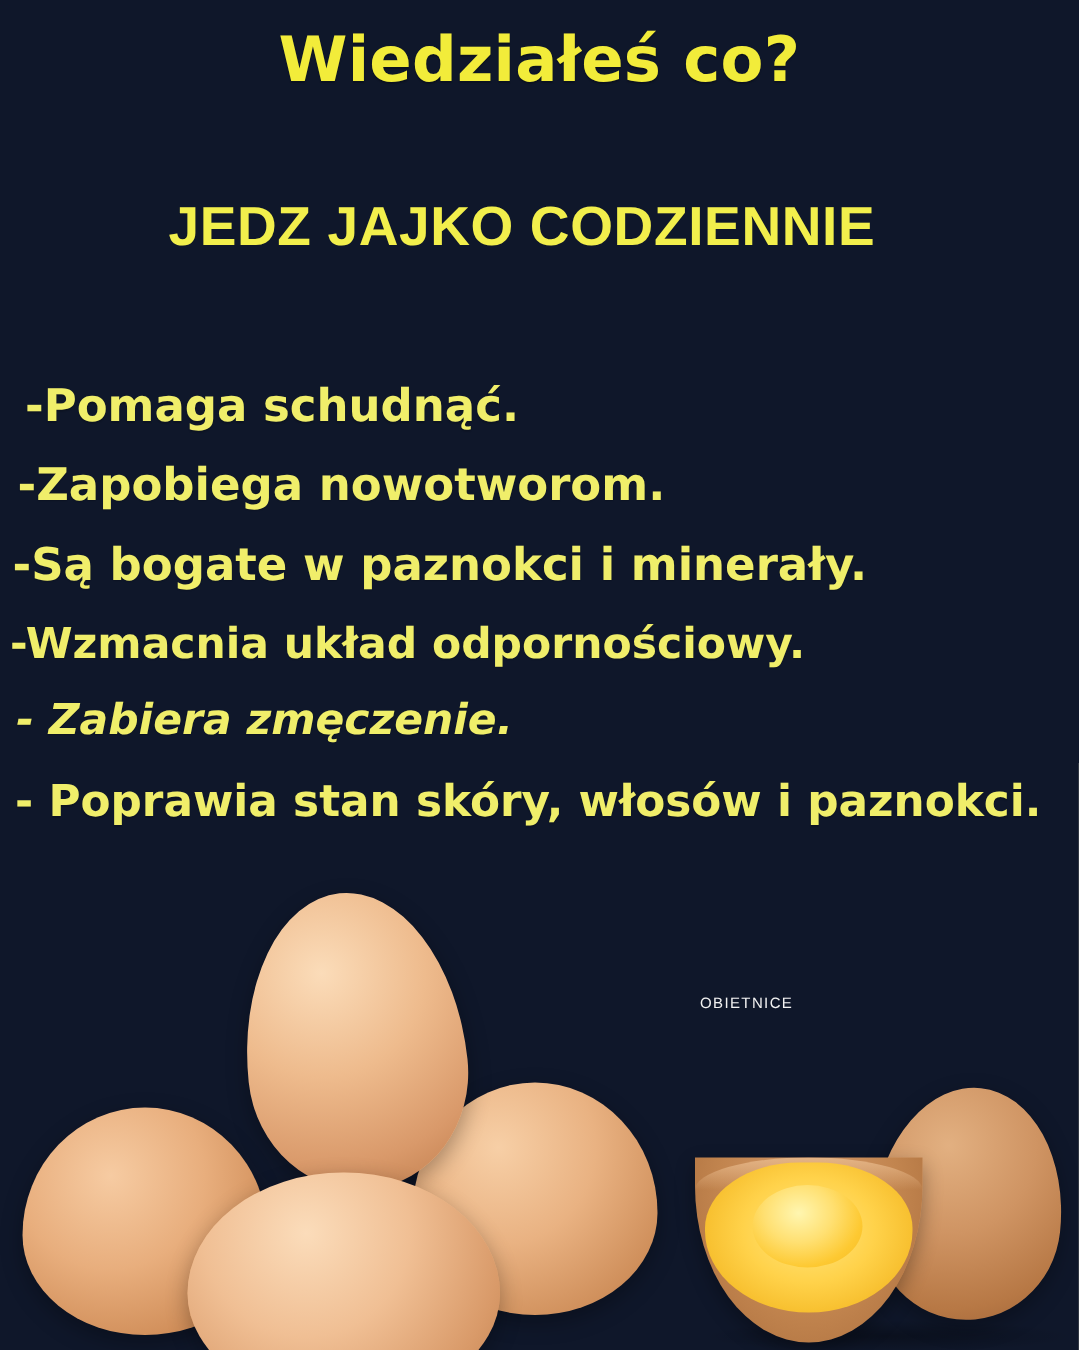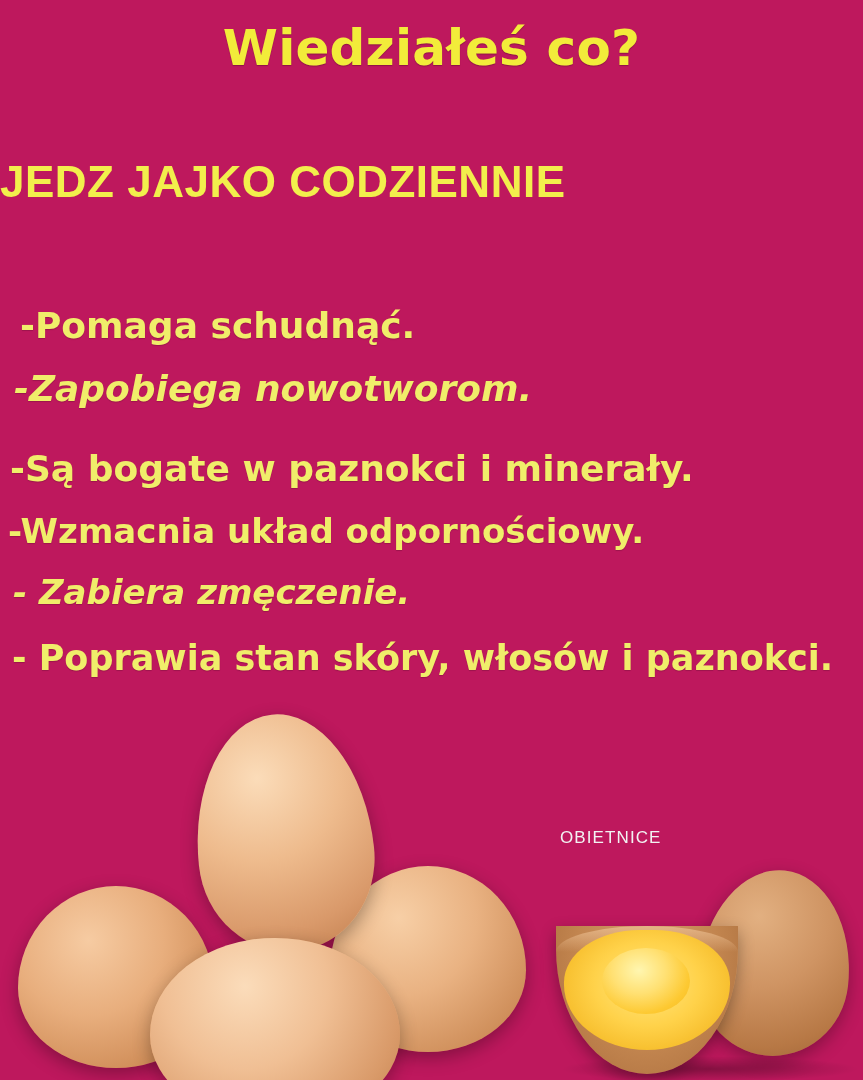--- a/index.html
+++ b/index.html
@@ -11,21 +11,21 @@
     width: 863px;
     height: 1080px;
     overflow: hidden;
     font-family: "DejaVu Sans", sans-serif;
     position: relative;
   }
   .poster {
     position: relative;
     width: 863px;
     height: 1080px;
-    background: #be185d;
+    background: #0f172a;
     overflow: hidden;
   }
 
   
   .headline {
     position: absolute;
     top: 22px;
     left: 0;
     width: 863px;
     text-align: center;
@@ -34,21 +34,21 @@
     font-weight: 700;
     letter-spacing: 0.2px;
     line-height: 1.05;
     text-shadow: 0 1px 1px rgba(0,0,0,0.25);
   }
   .subhead {
     position: absolute;
     top: 158px;
     left: 0;
     width: 835px;
-    text-align: left;
+    text-align: center;
     color: #f2ef4c;
     font-family: "Liberation Sans", sans-serif;
     font-size: 44px;
     font-weight: 700;
     letter-spacing: 0.5px;
     line-height: 1.1;
   }
 
   .benefits {
     position: absolute;
@@ -57,33 +57,33 @@
     width: 830px;
   }
   .benefit {
     color: #f0ee6a;
     font-weight: 700;
     line-height: 1.18;
     white-space: nowrap;
     text-shadow: 0 1px 1px rgba(0,0,0,0.18);
   }
   .b0 { font-size: 36px; margin-left: 12px; margin-bottom: 21px; }
-  .b1 { font-size: 36px; margin-left: 6px;  margin-bottom: 37px; font-style: italic; }
+  .b1 { font-size: 36px; margin-left: 6px;  margin-bottom: 21px; }
   .b2 { font-size: 36px; margin-left: 2px;  margin-bottom: 21px; }
   .b3 { font-size: 34px; margin-left: 0px;  margin-bottom: 20px; }
   .b4 { font-size: 34px; margin-left: 5px;  margin-bottom: 26px; font-style: italic; }
   .b5 { font-size: 35px; margin-left: 4px;  margin-bottom: 0; }
 
   .watermark {
     position: absolute;
-    top: 828px;
+    top: 795px;
     left: 560px;
     color: #f2f2f2;
     font-family: "Liberation Sans", sans-serif;
-    font-size: 17px;
+    font-size: 12px;
     font-weight: 400;
     letter-spacing: 1.1px;
   }
 
   
   .photo {
     position: absolute;
     left: 0;
     top: 690px;
     width: 863px;

